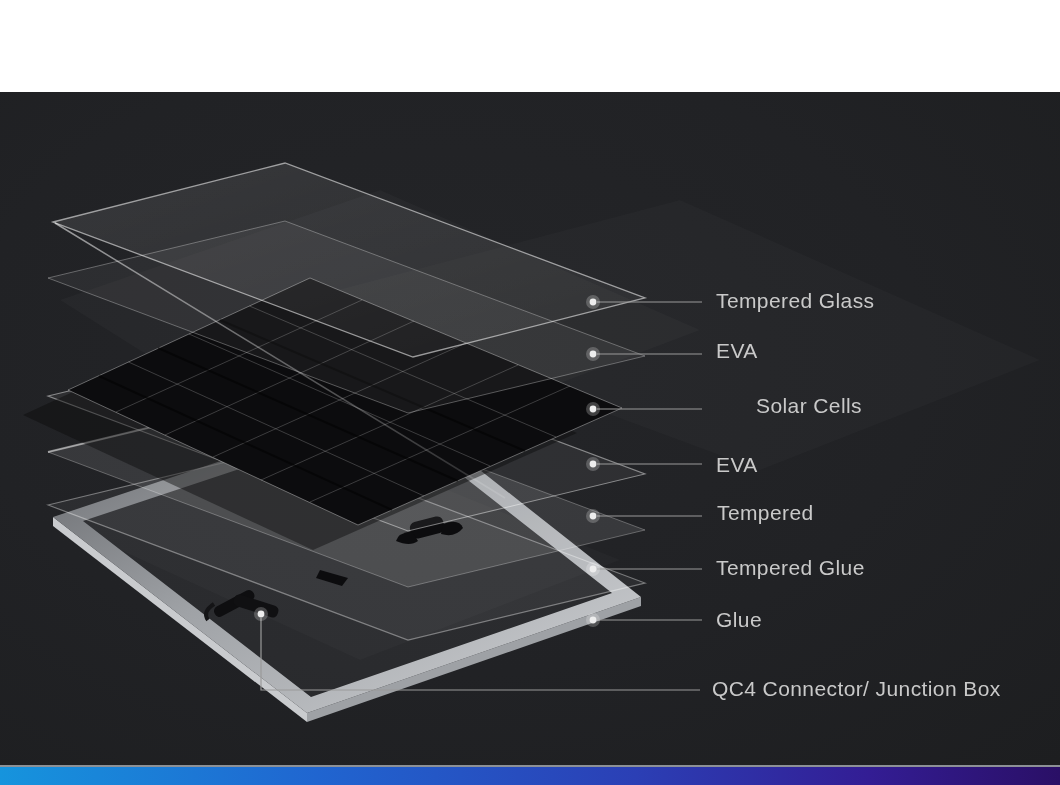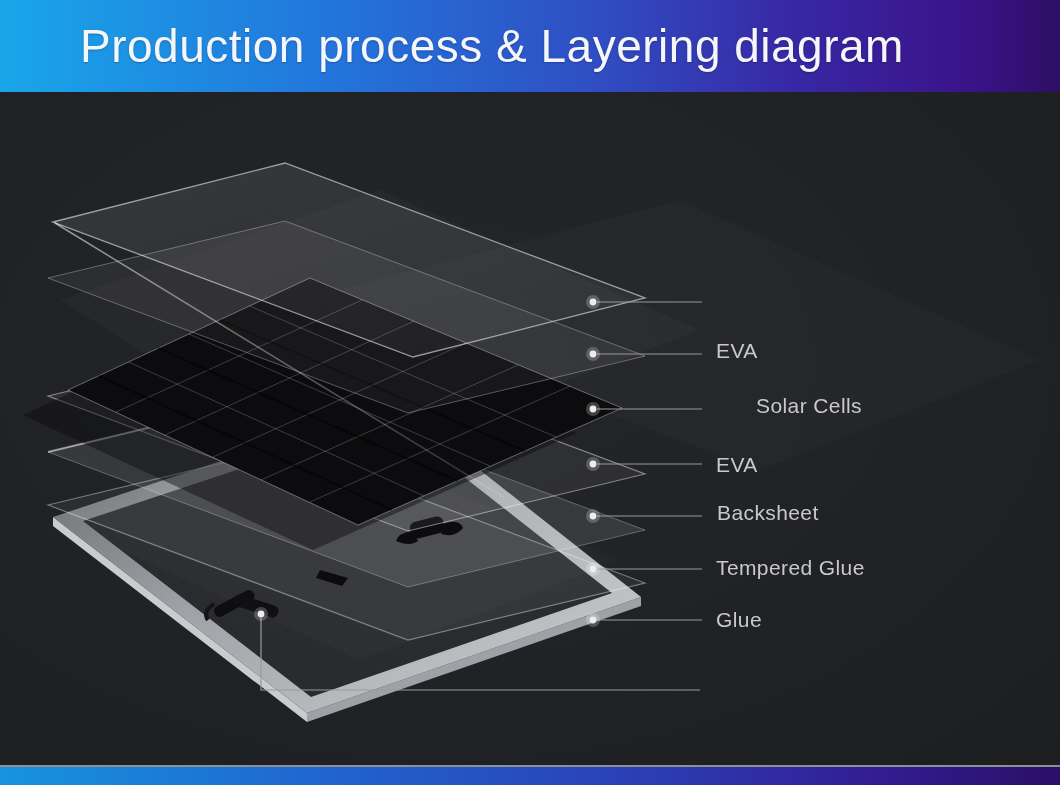--- a/index.html
+++ b/index.html
@@ -52,23 +52,20 @@
     position:absolute;top:767px;left:0;
     width:1060px;height:18px;
     background:linear-gradient(90deg,#1694dd 0%,#2065d0 30%,#2b3fb5 60%,#331d94 82%,#2a0f66 100%);
   }
 </style>
 </head>
 <body>
 
 <div class="page">
 
-  <header class="banner">
-    <h1>Production process &amp; Layering diagram</h1>
-  </header>
 
   <div class="canvas">
 
     <svg width="1060" height="673" viewBox="0 92 1060 673">
       <defs>
         <linearGradient id="glassGrad" x1="0" y1="0" x2="1" y2="1">
           <stop offset="0" stop-color="#ffffff" stop-opacity="0.10"></stop>
           <stop offset="1" stop-color="#ffffff" stop-opacity="0.03"></stop>
         </linearGradient>
         <linearGradient id="frameGrad" x1="0" y1="0" x2="1" y2="1">
@@ -173,24 +170,26 @@
           <circle cx="593" cy="409" r="3.4"></circle>
             <circle cx="593" cy="464" r="3.4"></circle>
           <circle cx="593" cy="516" r="3.4"></circle>
             <circle cx="593" cy="569" r="3.4"></circle>
           <circle cx="593" cy="620" r="3.4"></circle>
             <circle cx="261" cy="614" r="3.4"></circle>
         </g>
       </g>
     </svg>
 
+    <div class="layer-label" style="left:716px;top:196px">Tempered Glass</div>
     <div class="layer-label" style="left:716px;top:246px">EVA</div>
     <div class="layer-label" style="left:756px;top:301px">Solar Cells</div>
     <div class="layer-label" style="left:716px;top:360px">EVA</div>
-    <div class="layer-label" style="left:717px;top:408px">Backsheet</div>
+    <div class="layer-label" style="left:717px;top:408px">Tempered</div>
     <div class="layer-label" style="left:716px;top:463px">Tempered Glue</div>
     <div class="layer-label" style="left:716px;top:515px">Glue</div>
+    <div class="layer-label" style="left:712px;top:584px">QC4 Connector/ Junction Box</div>
   </div>
 
   <div class="bottom-sep"></div>
   <footer class="bottom-bar"></footer>
 
 </div>
 
 </body></html>

